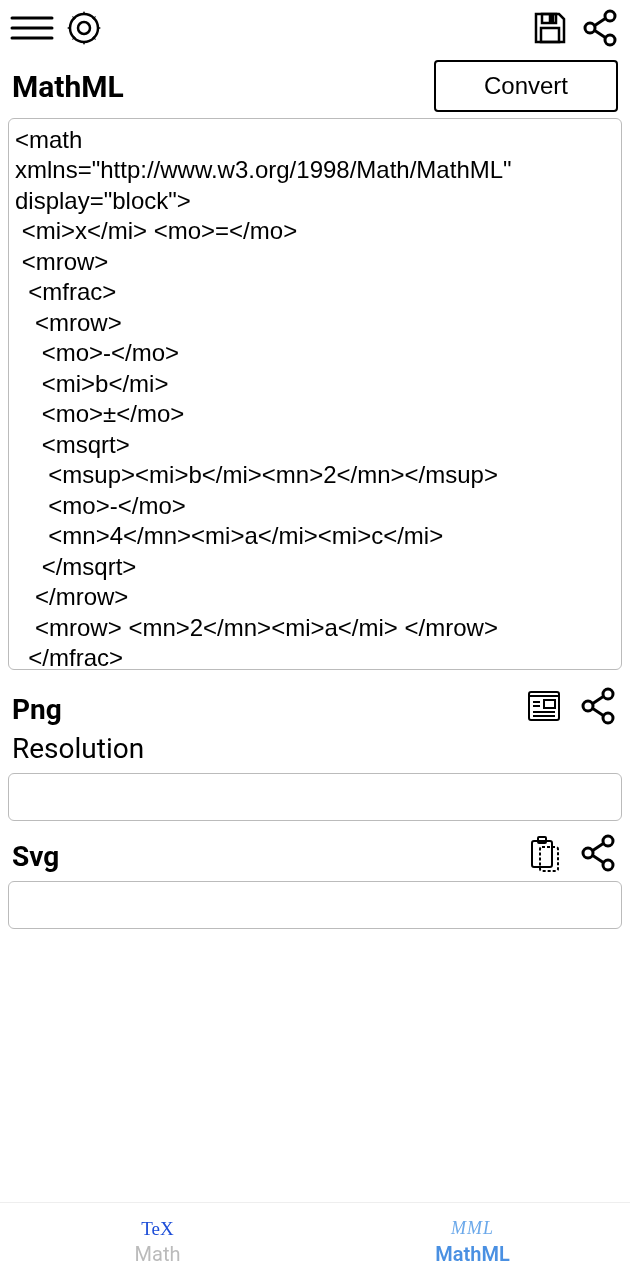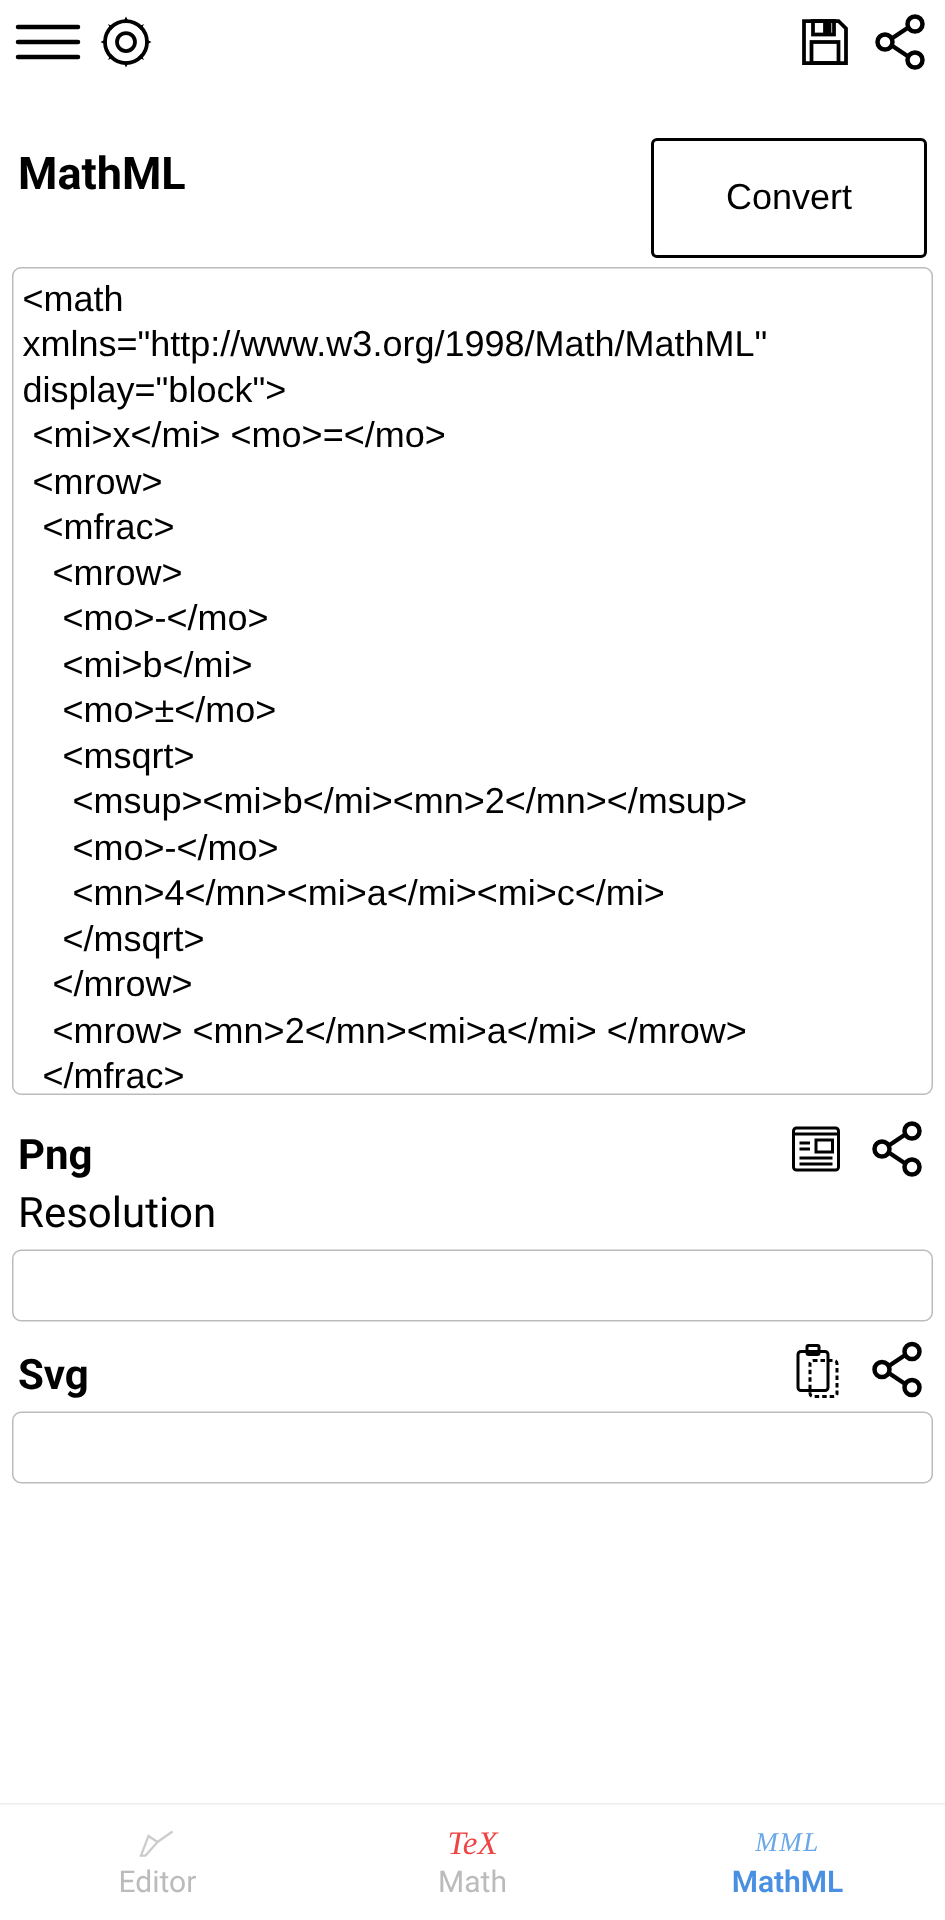--- a/index.html
+++ b/index.html
@@ -38,23 +38,22 @@
   .section-title {
     font-size: 30px;
     font-weight: 700;
   }
   .convert-btn {
     border: 2px solid #000;
     border-radius: 4px;
     background: #fff;
     font-size: 24px;
     font-weight: 500;
-    padding: 24px 48px;
+    padding: 10px 48px;
     cursor: pointer;
-    margin-top: 32px;
   }
   .code-box {
     margin: 0 8px;
     border: 1px solid #bbb;
     border-radius: 6px;
     height: 552px;
     padding: 6px 6px;
     font-family: -apple-system, Arial, sans-serif;
     font-size: 24px;
     line-height: 1.27;
@@ -118,21 +117,21 @@
     height: 22px;
     display: flex;
     align-items: center;
     justify-content: center;
   }
   .tab .tab-label {
     font-size: 20px;
     color: #bbb;
   }
   .tab.active .tab-label { color: #4a90e2; font-weight: 600; }
-  .tab .tab-icon-text { font-style: italic; font-family: Georgia, serif; color: #ef4444; font-size: 22px; }
+  .tab .tab-icon-text { font-family: Georgia, serif; color: #1d4ed8; font-size: 19px; }
   .tab.active .tab-icon-text { color: #6aa8ea; font-style: italic; font-weight: 400; font-size: 18px; letter-spacing: 1px; }
 </style>
 </head>
 <body>
 
 
 
 <div class="topbar">
   <div class="topbar-left">
     <span class="icon-btn">
@@ -248,29 +247,20 @@
         </svg>
       </span>
     </div>
   </div>
 </div>
 <input class="text-input" type="text" value="" style="">
 
 <div class="bottom-nav">
   <div class="tab">
     <div class="tab-icon">
-      <svg width="28" height="22" viewBox="0 0 28 22" fill="none" stroke="#ccc" stroke-width="1.5">
-        <path d="M3 19 L8 6 L14 10 L6 19 Z"></path>
-        <line x1="14" y1="10" x2="24" y2="3"></line>
-      </svg>
-    </div>
-    <div class="tab-label">Editor</div>
-  </div>
-  <div class="tab">
-    <div class="tab-icon">
       <span class="tab-icon-text">TeX</span>
     </div>
     <div class="tab-label">Math</div>
   </div>
   <div class="tab active">
     <div class="tab-icon">
       <span class="tab-icon-text">MML</span>
     </div>
     <div class="tab-label">MathML</div>
   </div>

